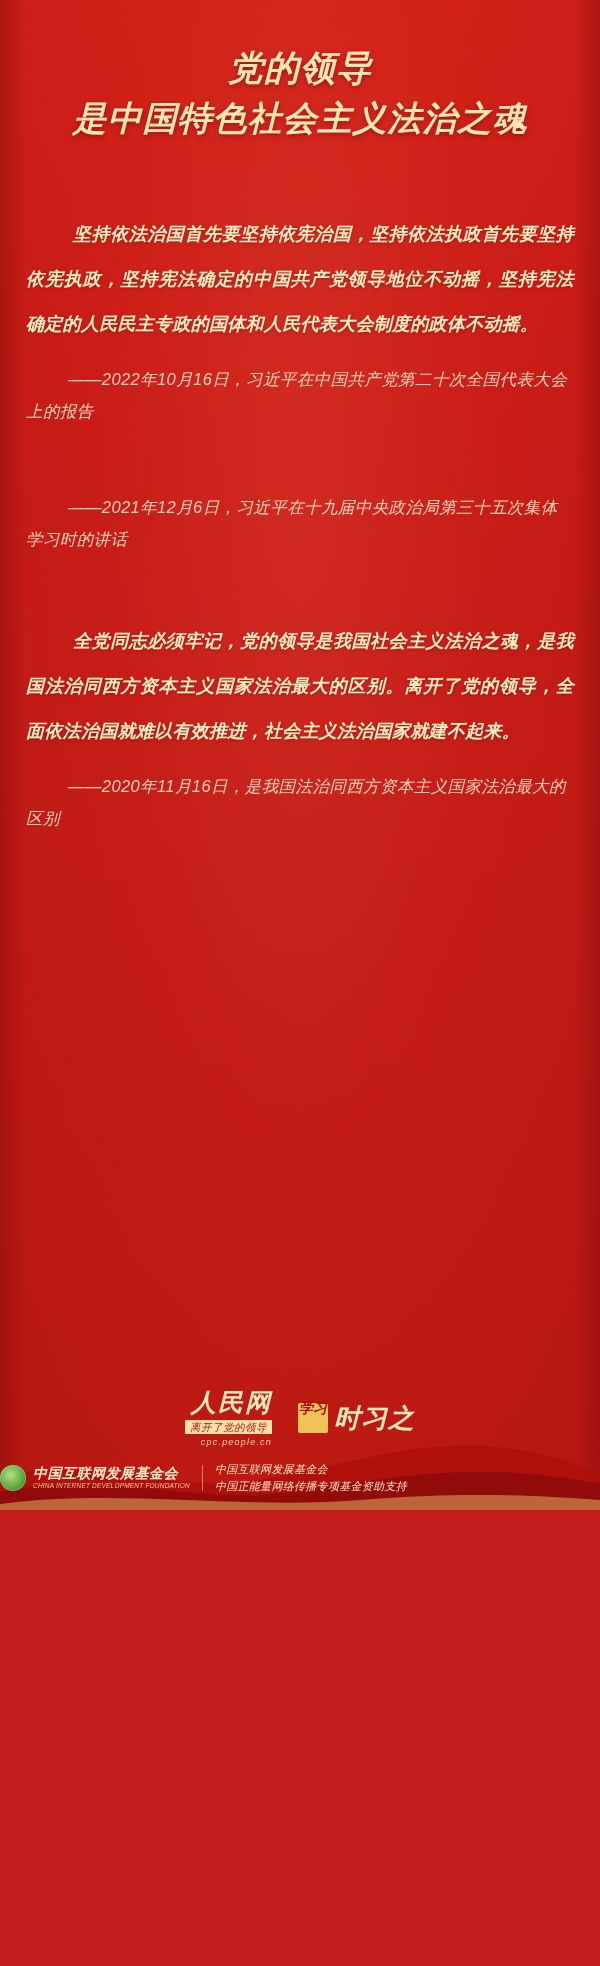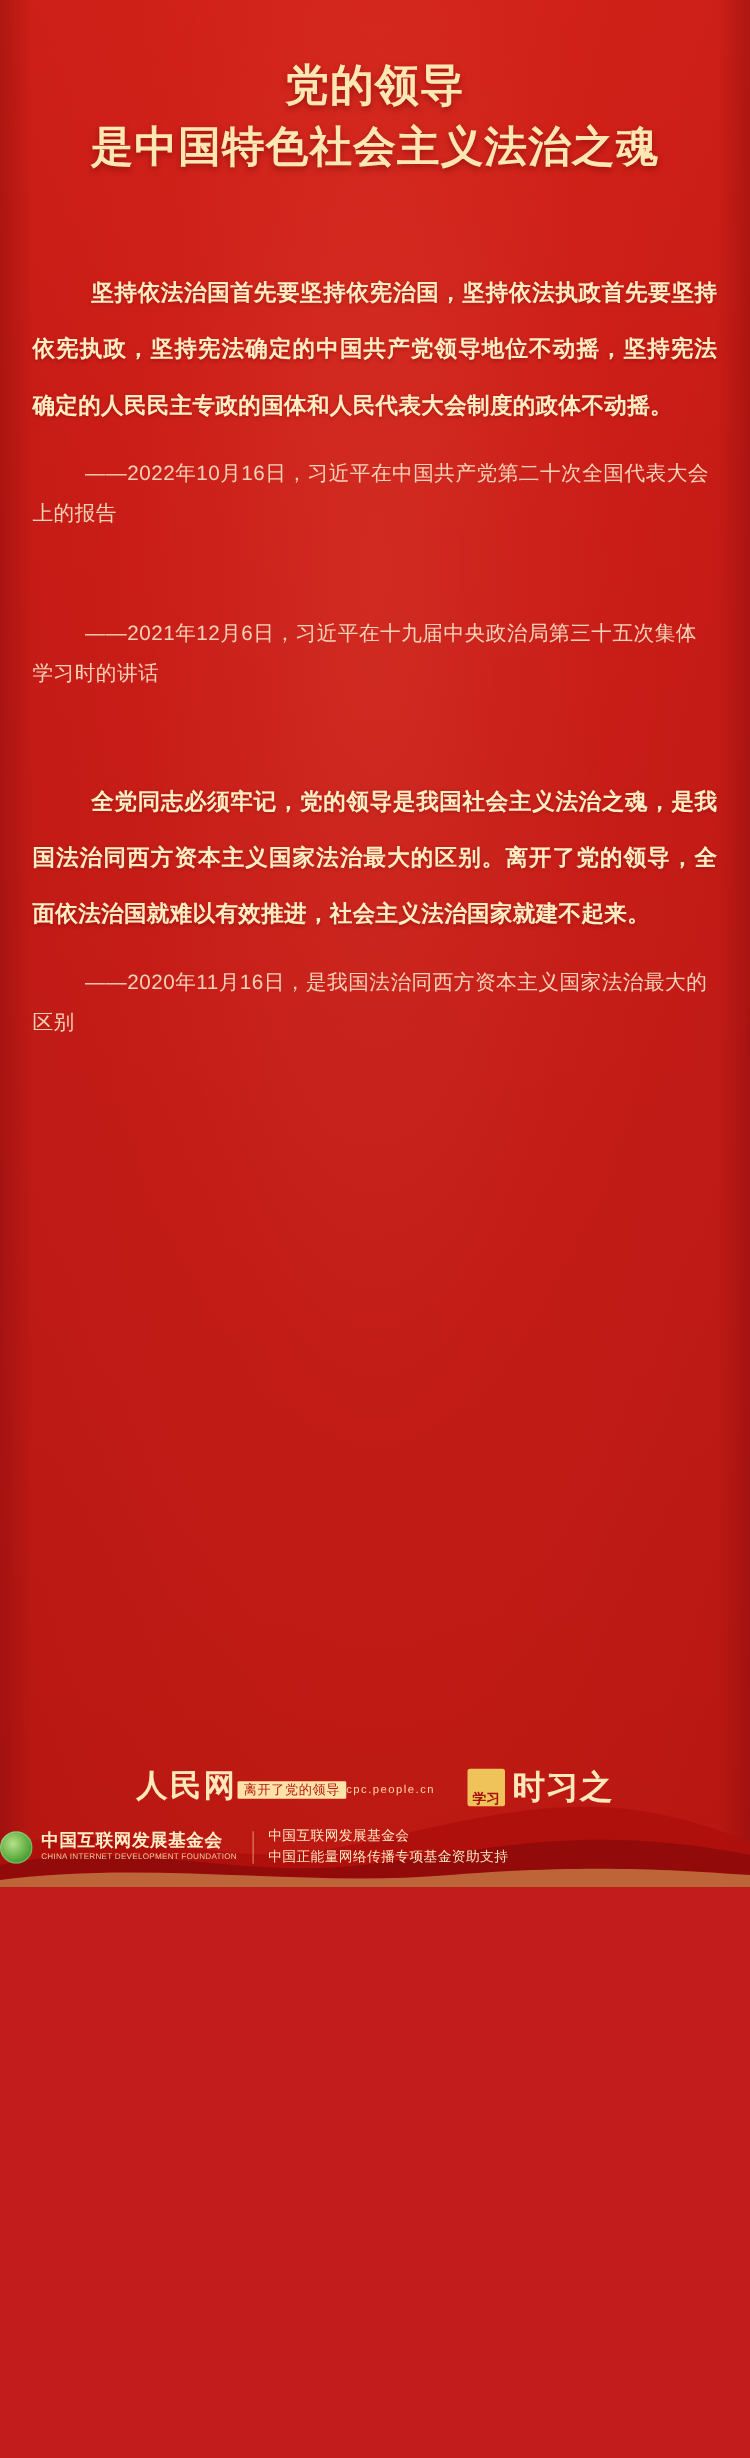--- a/index.html
+++ b/index.html
@@ -13,20 +13,21 @@
     font-family: "Liberation Sans", sans-serif;
     overflow: hidden;
   }
   .poster {
     position: relative;
     width: 600px;
     height: 1510px;
     background:
       linear-gradient(180deg, #cf1f17 0%, #c71a15 28%, #c11a16 60%, #bd1812 100%);
     overflow: hidden;
+    font-style: italic;
   }
   
   .poster::before {
     content: "";
     position: absolute;
     left: 0; top: 0; right: 0; bottom: 0;
     background: radial-gradient(ellipse at 50% 30%, rgba(255,120,90,0.18) 0%, rgba(255,80,60,0.05) 45%, rgba(140,10,10,0.12) 100%);
     pointer-events: none;
   }
   .side-band {
@@ -100,21 +101,22 @@
   }
   .logo-row {
     display: flex;
     align-items: center;
     justify-content: center;
     gap: 26px;
     padding-bottom: 14px;
   }
   .people-logo {
     display: flex;
-    align-items: center;
+    flex-direction: column;
+    align-items: flex-end;
     line-height: 1;
   }
   .people-logo .cn {
     font-family: "Liberation Serif", serif;
     font-weight: bold;
     font-size: 25px;
     color: #ffe9bb;
     letter-spacing: 2px;
     position: relative;
   }
@@ -139,26 +141,26 @@
     align-items: center;
     gap: 6px;
   }
   .shixi .seal {
     width: 30px;
     height: 30px;
     background: #f0c35a;
     color: #a81008;
     font-family: "Liberation Serif", serif;
     font-weight: bold;
-    font-size: 11px;
+    font-size: 14px;
     line-height: 11px;
     display: flex;
     flex-direction: column;
     align-items: center;
-    justify-content: flex-end;
+    justify-content: flex-start;
     border-radius: 2px;
     letter-spacing: 0;
   }
   .shixi .word {
     font-family: "Liberation Serif", serif;
     font-weight: bold;
     font-size: 26px;
     color: #ffe9bb;
     letter-spacing: 1px;
   }

